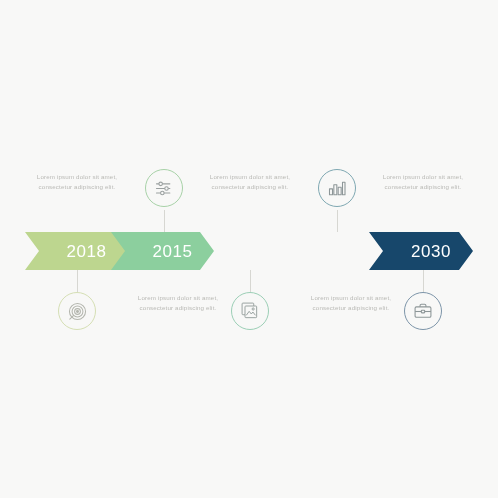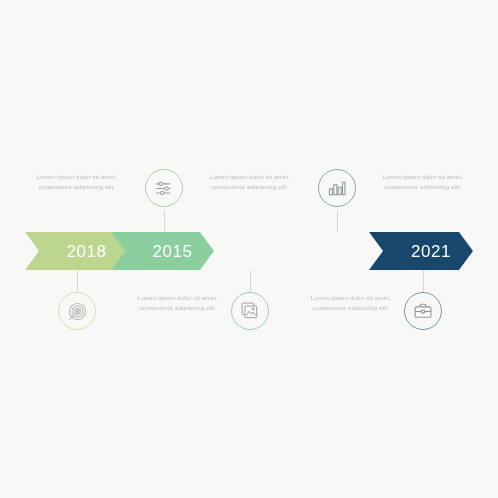--- a/index.html
+++ b/index.html
@@ -157,18 +157,18 @@
       <span class="chevron-label">2018</span>
     </div>
 
     <div class="chevron" style="left:111px; width:103px; background:#8ccf9e;">
       <span class="chevron-label">2015</span>
     </div>
 
 
 
     <div class="chevron" style="left:369px; width:104px; background:#17476b;">
-      <span class="chevron-label">2021</span>
+      <span class="chevron-label">2030</span>
     </div>
 
   </div>
 
 </div>
 
 </body></html>

